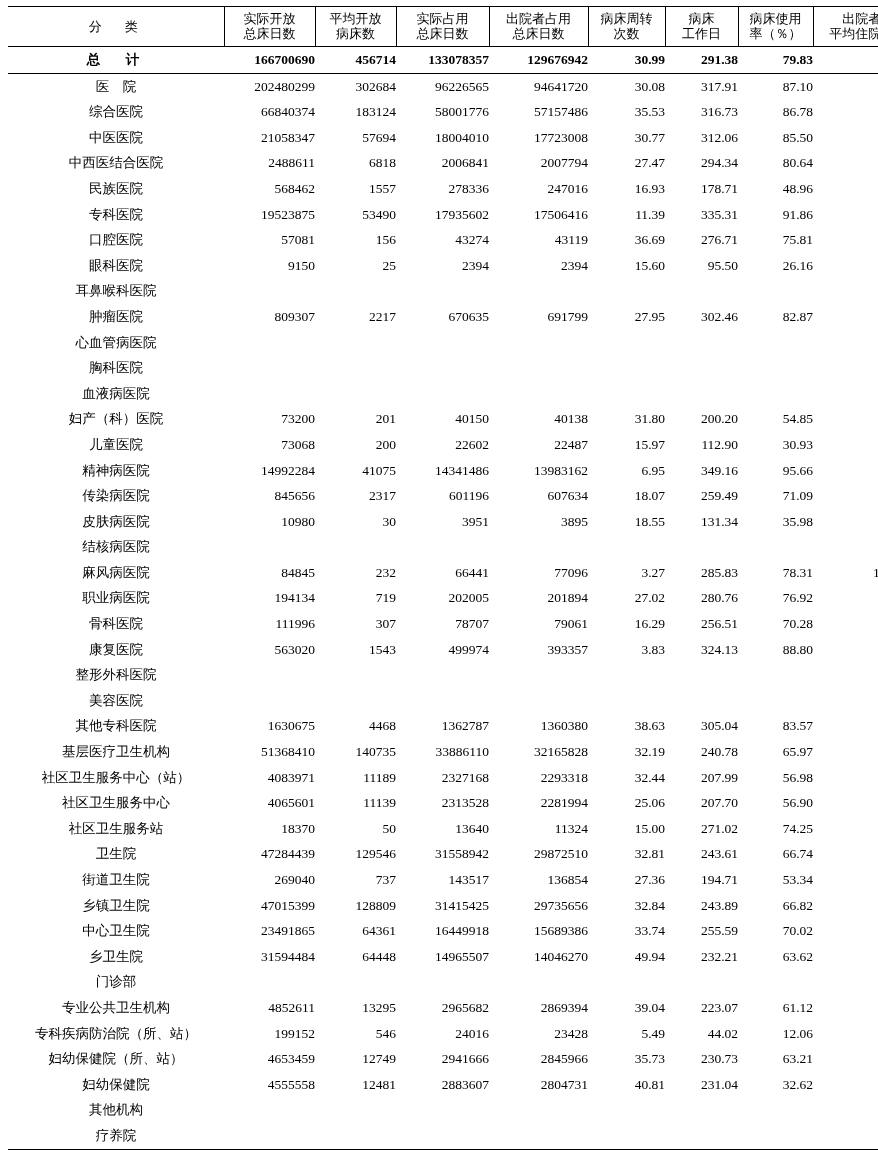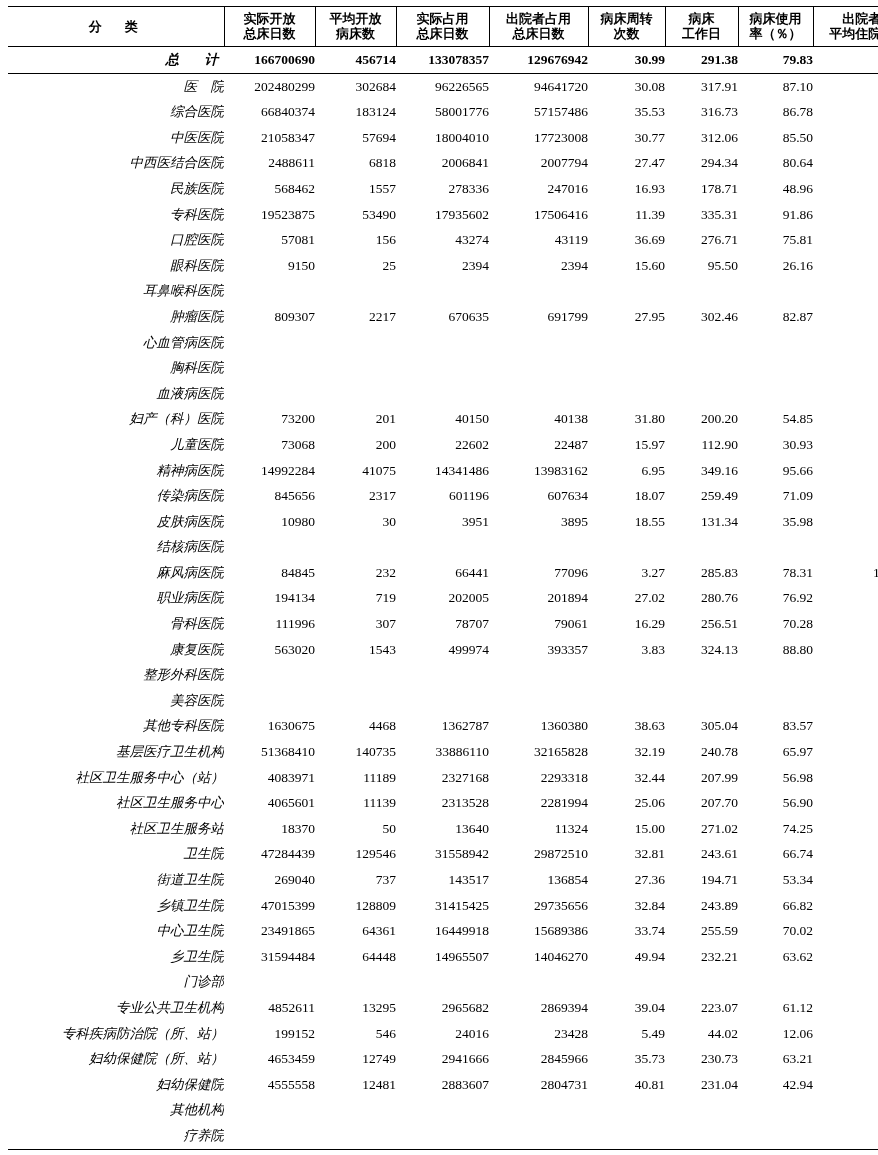--- a/index.html
+++ b/index.html
@@ -23,21 +23,21 @@
     border-collapse: collapse;
     font-size: 13.5px;
     table-layout: fixed;
   }
   table.stat td, table.stat th {
     padding: 0;
     vertical-align: middle;
   }
   
   thead tr.head-row th {
-    font-weight: bold;
+    font-weight: normal;
     font-size: 13px;
     line-height: 15px;
     text-align: center;
     padding: 4px 2px 5px 2px;
     border-top: 1.6px solid #000;
     border-bottom: 1.2px solid #000;
   }
   thead tr.head-row th.colsep {
     border-left: 1px solid #000;
   }
@@ -54,23 +54,22 @@
     font-size: 13.5px;
     white-space: nowrap;
     overflow: hidden;
   }
   td.num {
     text-align: right;
     padding-right: 14px;
     font-family: "Liberation Serif", "DejaVu Serif", serif;
   }
   td.label {
-    text-align: right;
+    text-align: center;
     padding-left: 4px;
-    font-style: italic;
   }
   .ind0 { padding-left: 4px; }
   .ind1 { padding-left: 22px; }
   .ind2 { padding-left: 44px; margin-top: 20px; }
   .ind3 { padding-left: 66px; }
   .total-label {
     letter-spacing: 6px;
     padding-left: 4px;
   }
   tfoot td {
@@ -577,21 +576,21 @@
           <td class="num">5.51</td>
         </tr>
         <tr>
           <td class="label ind1">妇幼保健院</td>
           <td class="num">4555558</td>
           <td class="num">12481</td>
           <td class="num">2883607</td>
           <td class="num">2804731</td>
           <td class="num">40.81</td>
           <td class="num">231.04</td>
-          <td class="num">42.94</td>
+          <td class="num">32.62</td>
           <td class="num">5.51</td>
         </tr>
         <tr>
           <td class="label ind0">其他机构</td>
           <td class="num"></td>
           <td class="num"></td>
           <td class="num"></td>
           <td class="num"></td>
           <td class="num"></td>
           <td class="num"></td>

